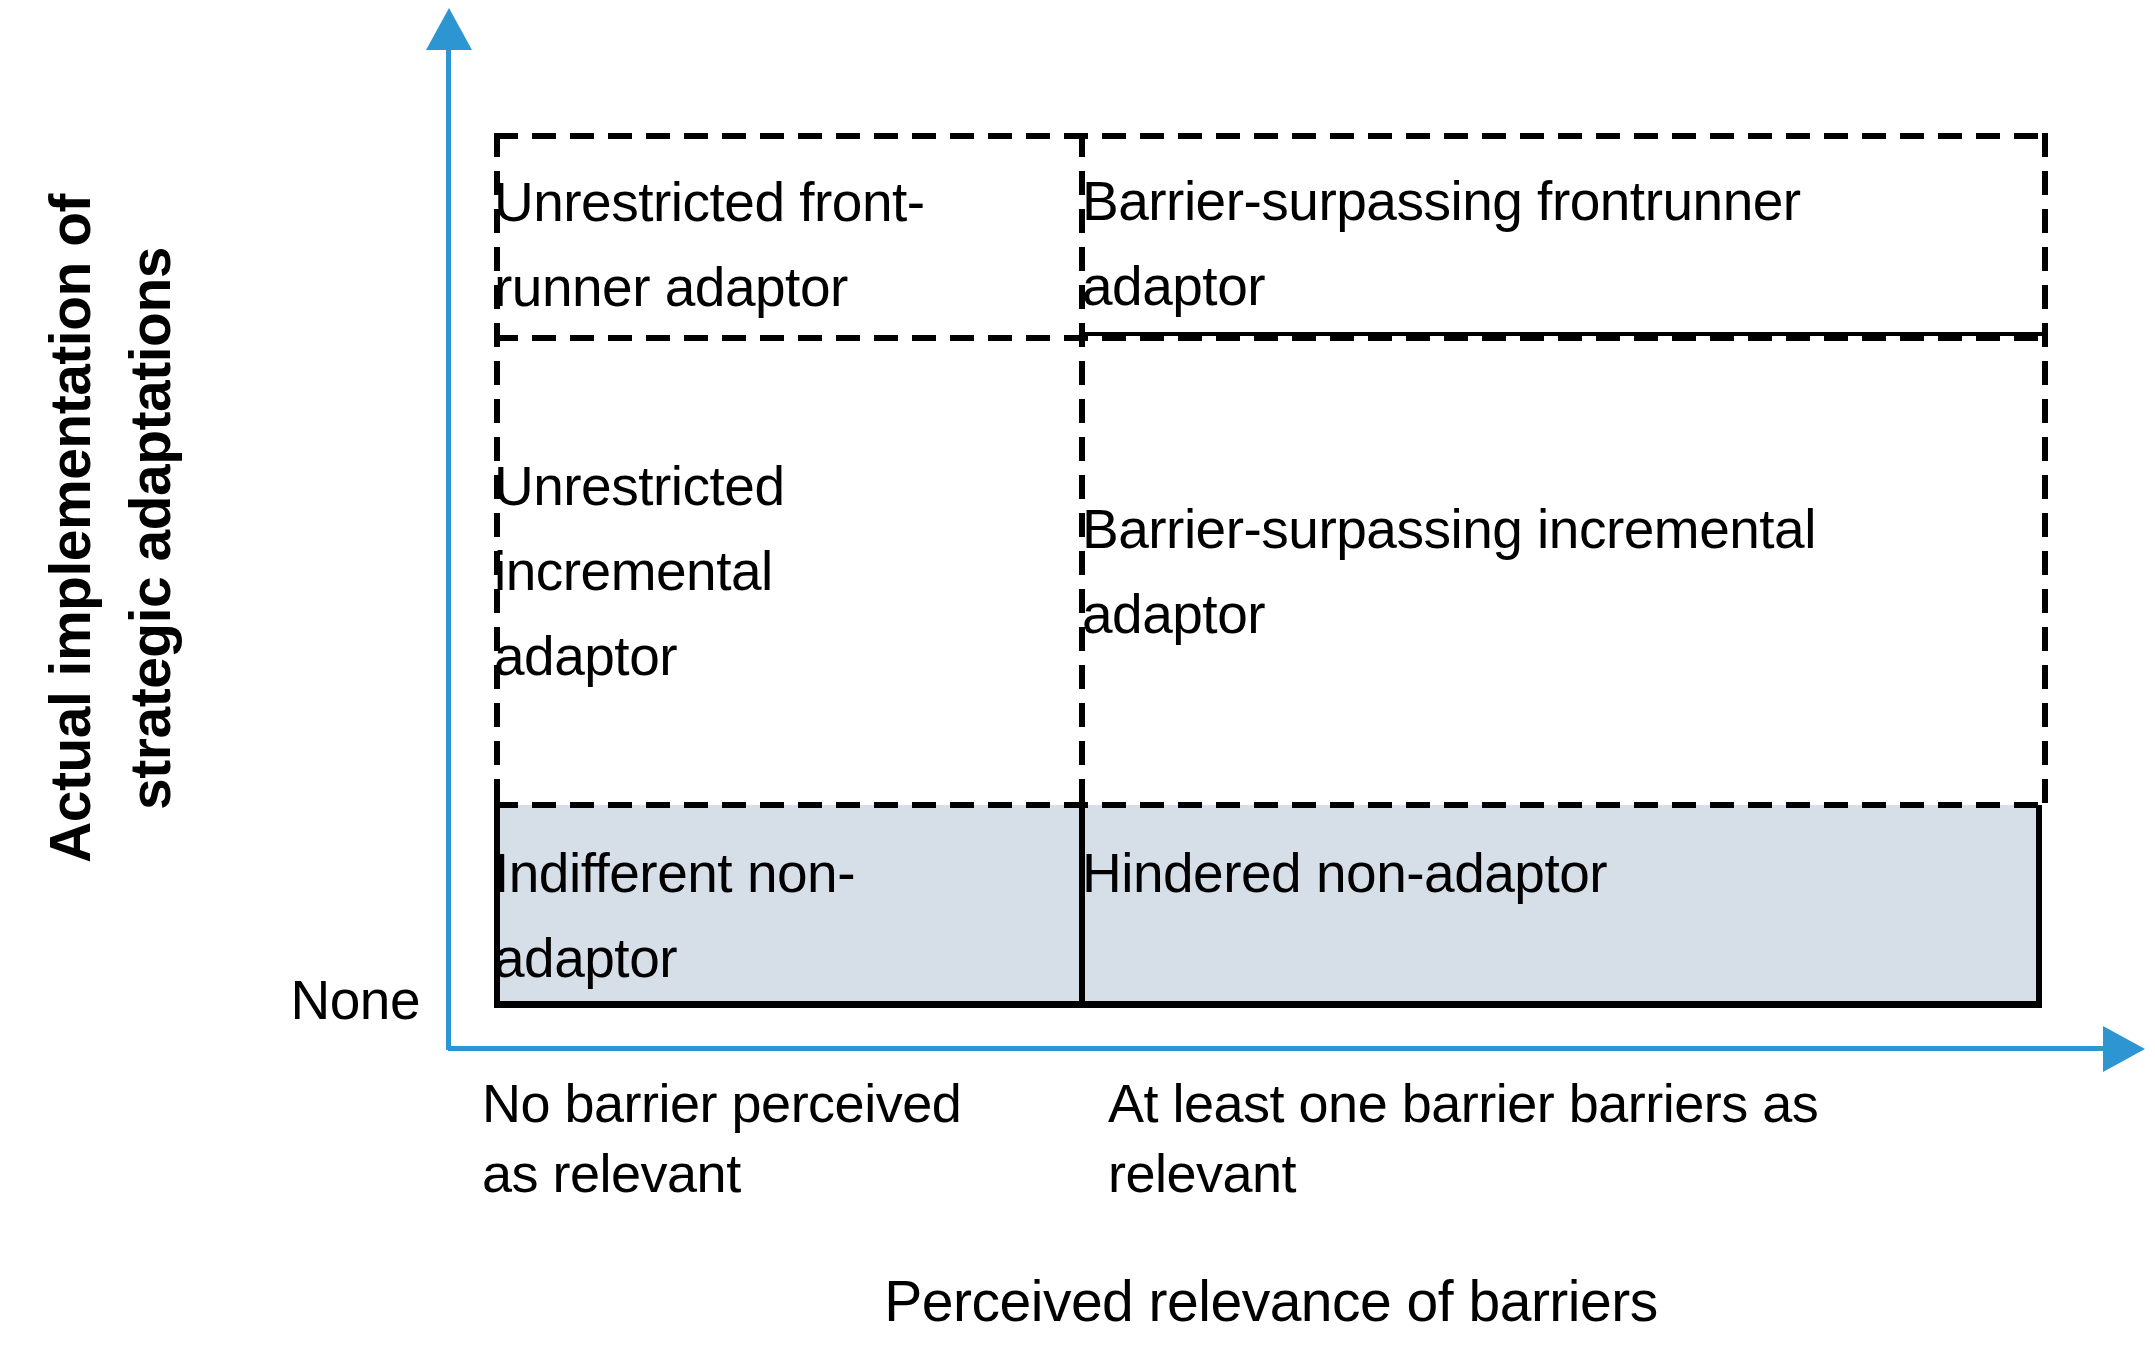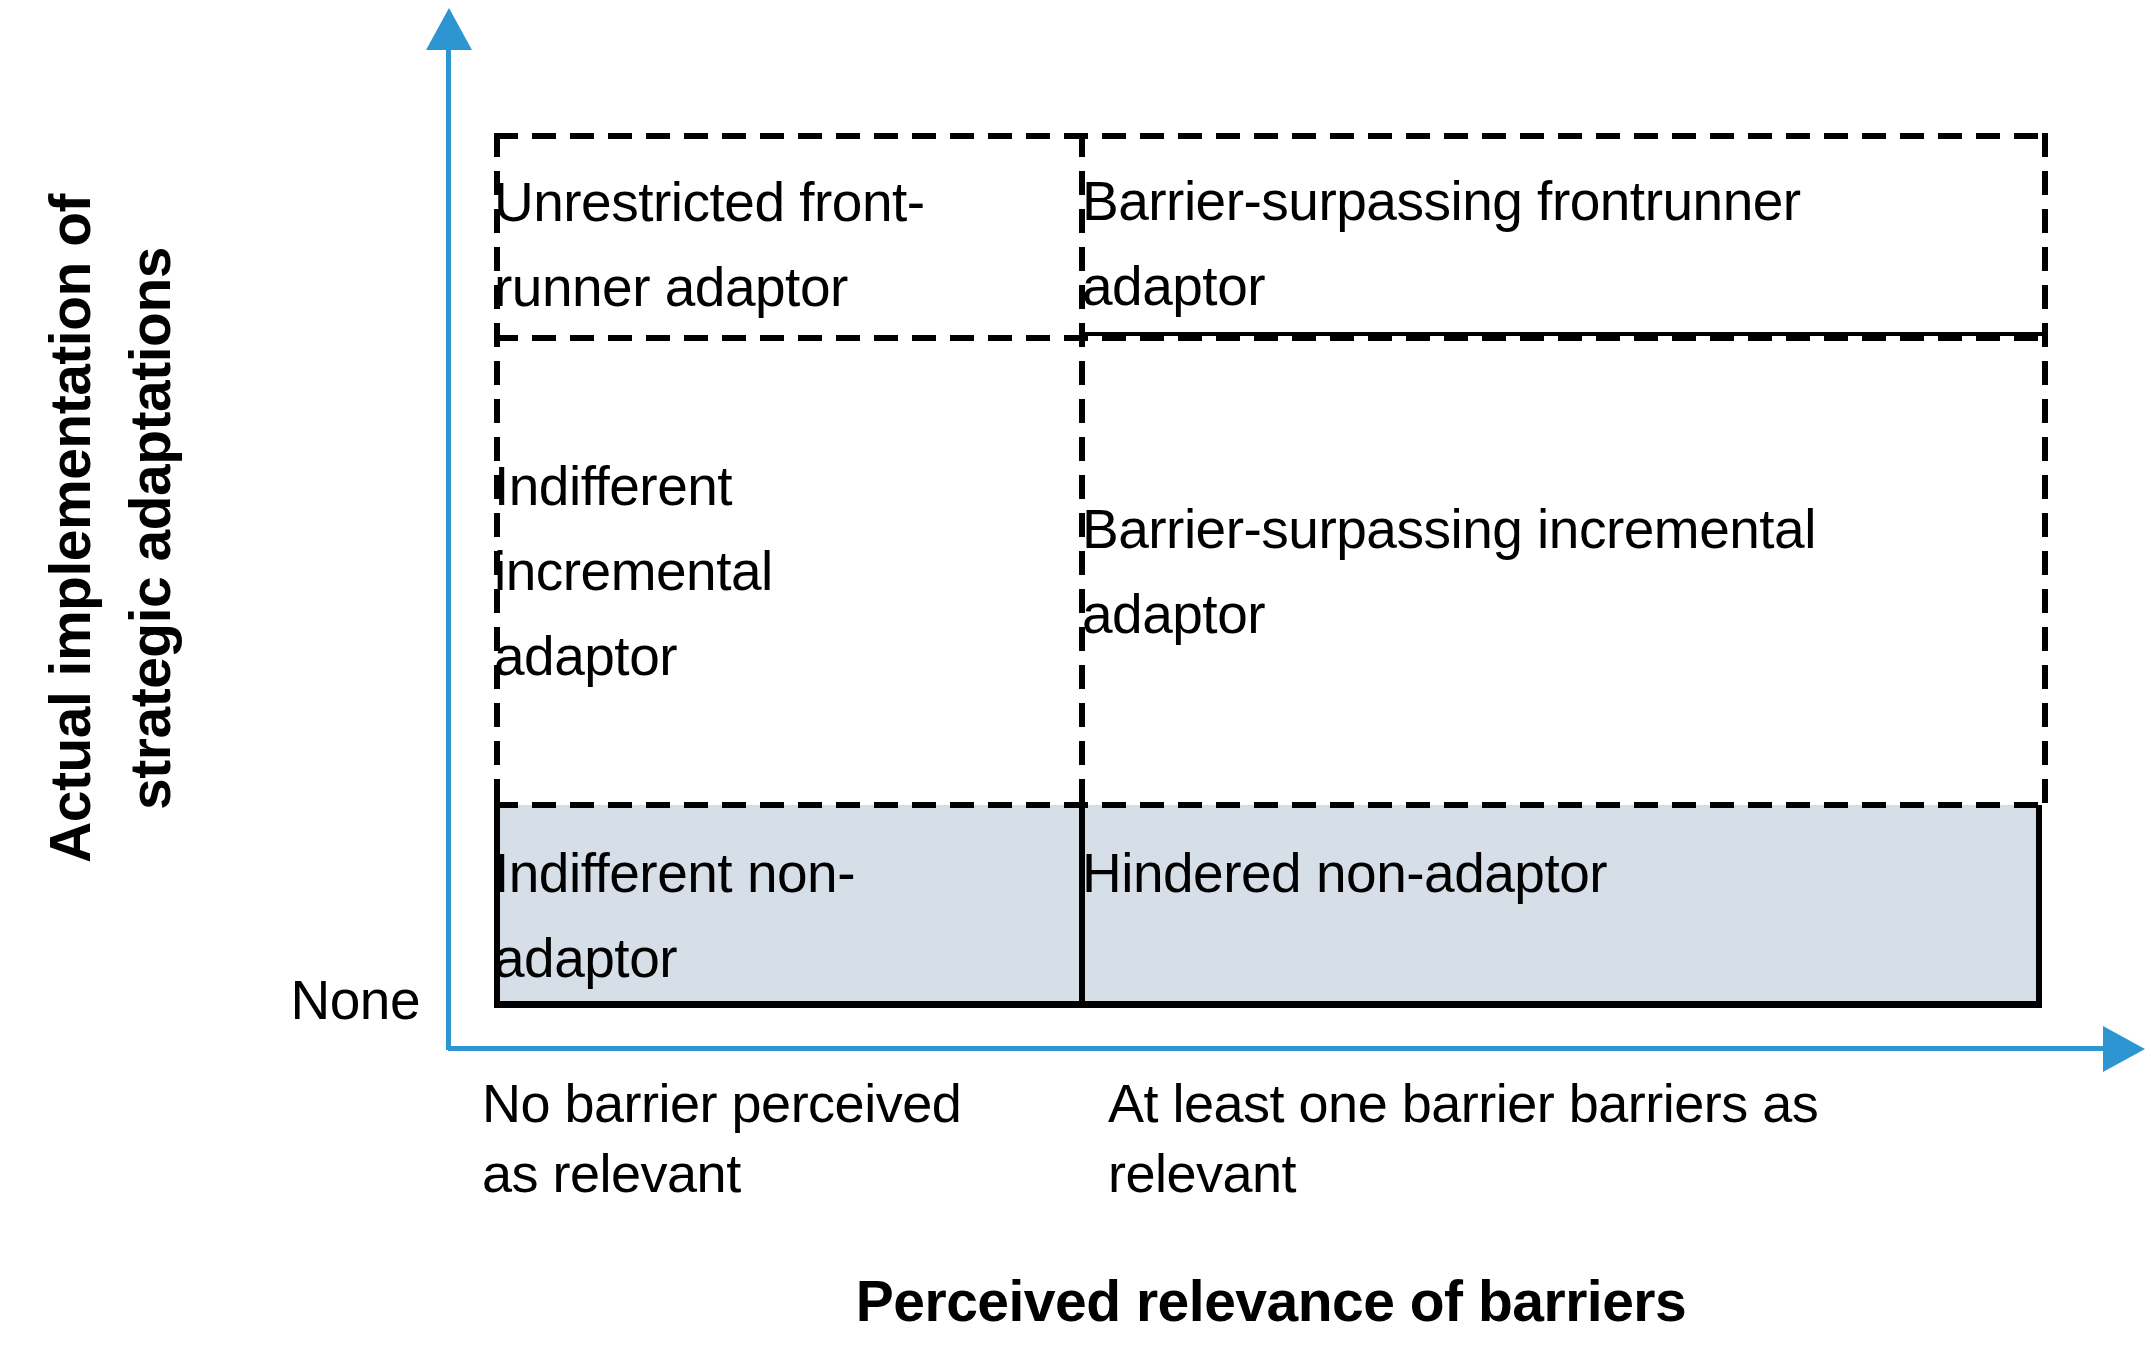--- a/index.html
+++ b/index.html
@@ -86,21 +86,21 @@
 
   
   .y-title {
     position: absolute; left: -298px; top: 446px; width: 820px; height: 165px;
     transform: rotate(-90deg);
     font-size: 57px; font-weight: bold; line-height: 80px;
     text-align: center; letter-spacing: -0.5px;
   }
   .x-title {
     position: absolute; left: 494px; top: 1268px; width: 1554px;
-    font-size: 57px; font-weight: bold; text-align: center; letter-spacing: -0.5px;
+    font-size: 57px; font-weight: normal; text-align: center; letter-spacing: -0.5px;
   }
 </style>
 </head>
 <body>
 
 <div class="canvas">
 
   <div class="axis-line y-axis-line"></div>
   <div class="y-arrow"></div>
   <div class="axis-line x-axis-line"></div>
@@ -119,21 +119,21 @@
 
   <div class="cell cell-top-left">
     <div>Unrestricted front-</div>
     <div>runner adaptor</div>
   </div>
   <div class="cell cell-top-right">
     <div>Barrier-surpassing frontrunner</div>
     <div>adaptor</div>
   </div>
   <div class="cell cell-middle-left">
-    <div>Indifferent</div>
+    <div>Unrestricted</div>
     <div>incremental</div>
     <div>adaptor</div>
   </div>
   <div class="cell cell-middle-right">
     <div>Barrier-surpassing incremental</div>
     <div>adaptor</div>
   </div>
   <div class="cell cell-bottom-left">
     <div>Indifferent non-</div>
     <div>adaptor</div>

